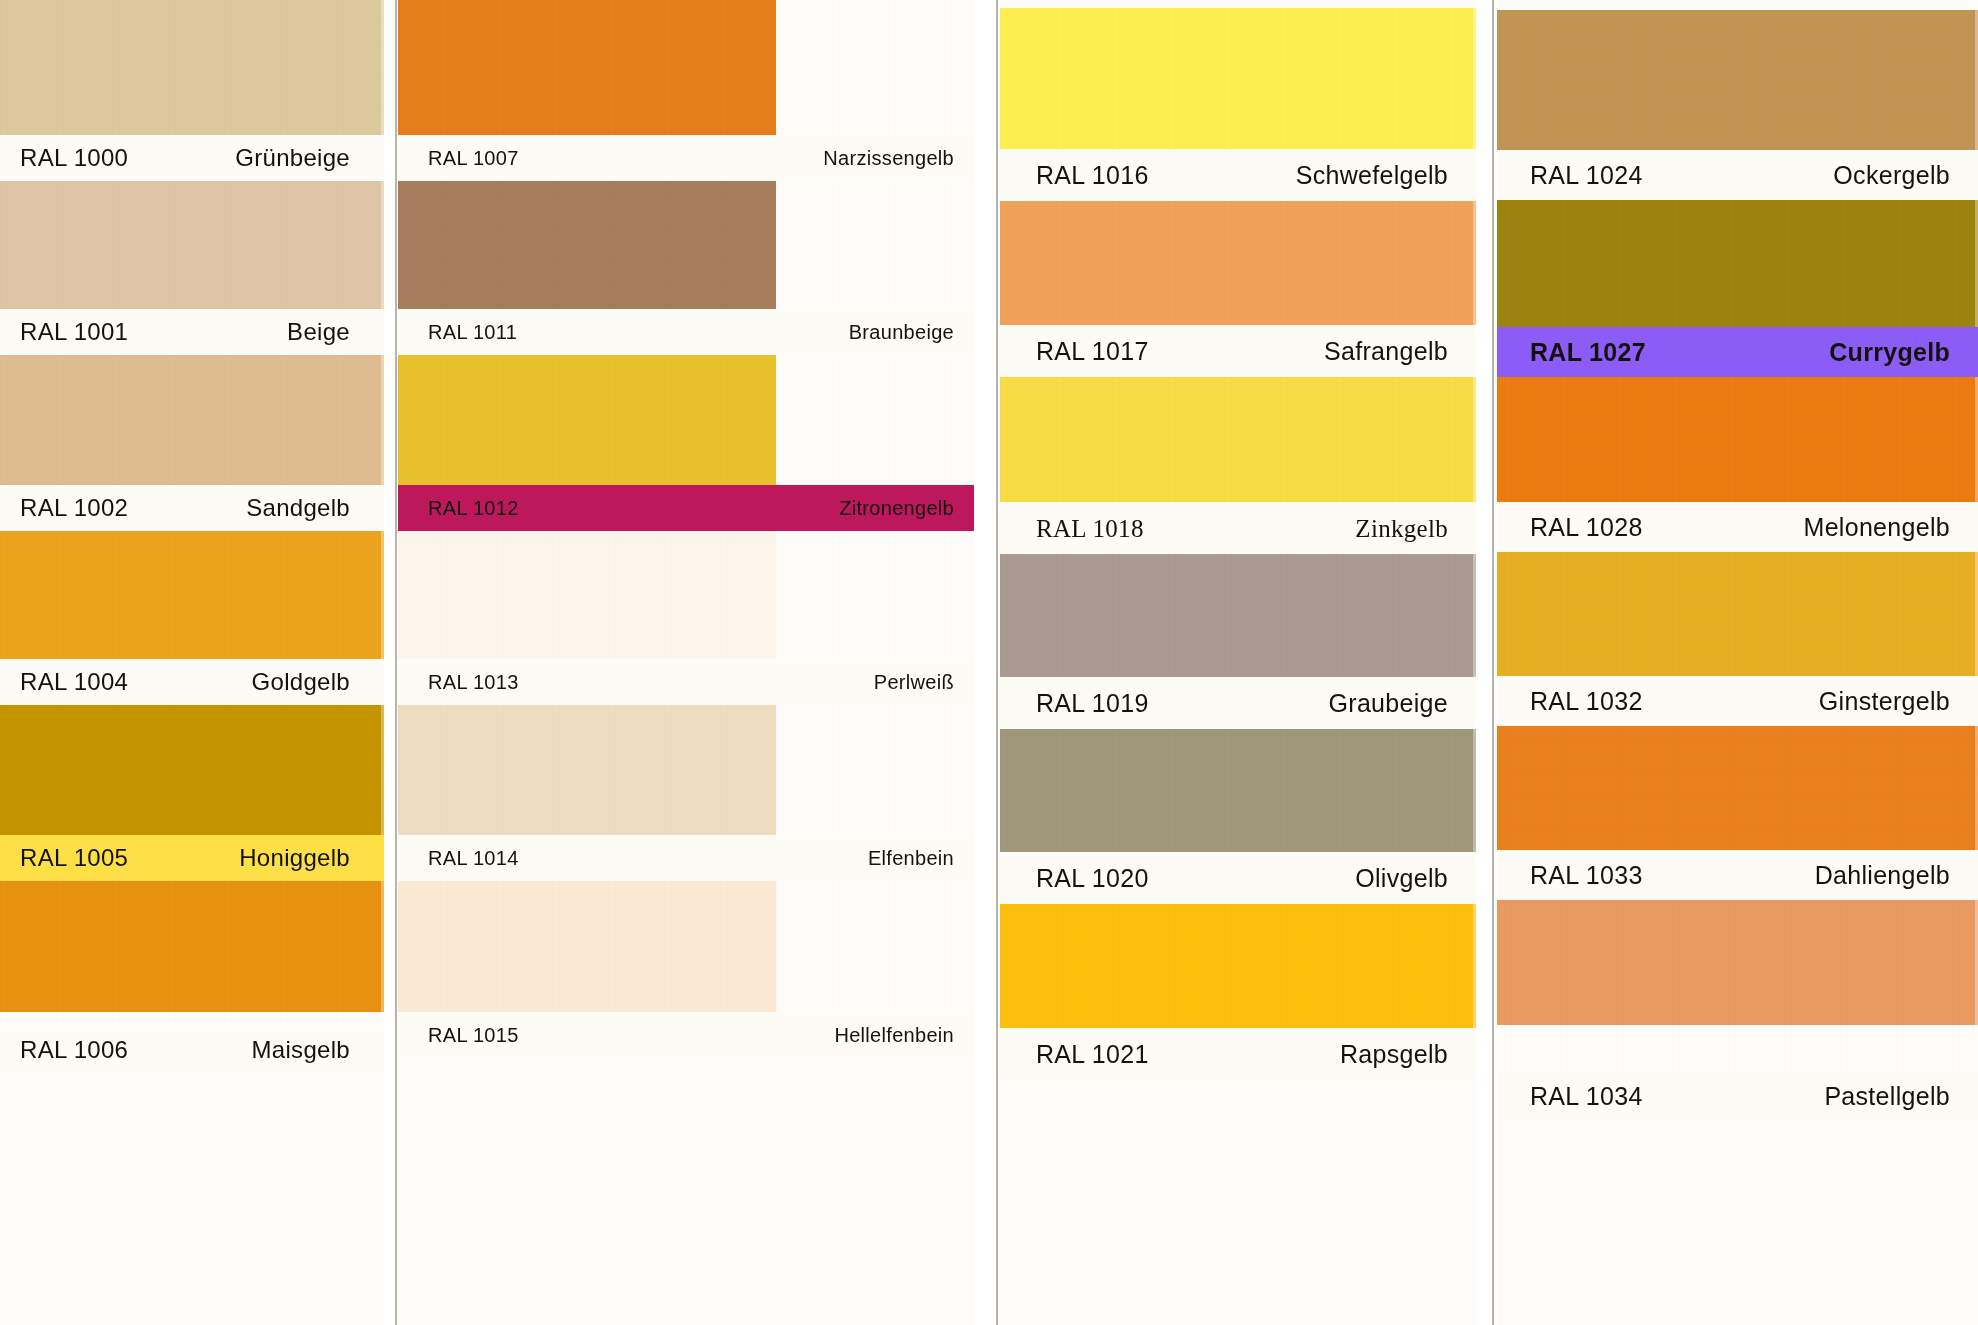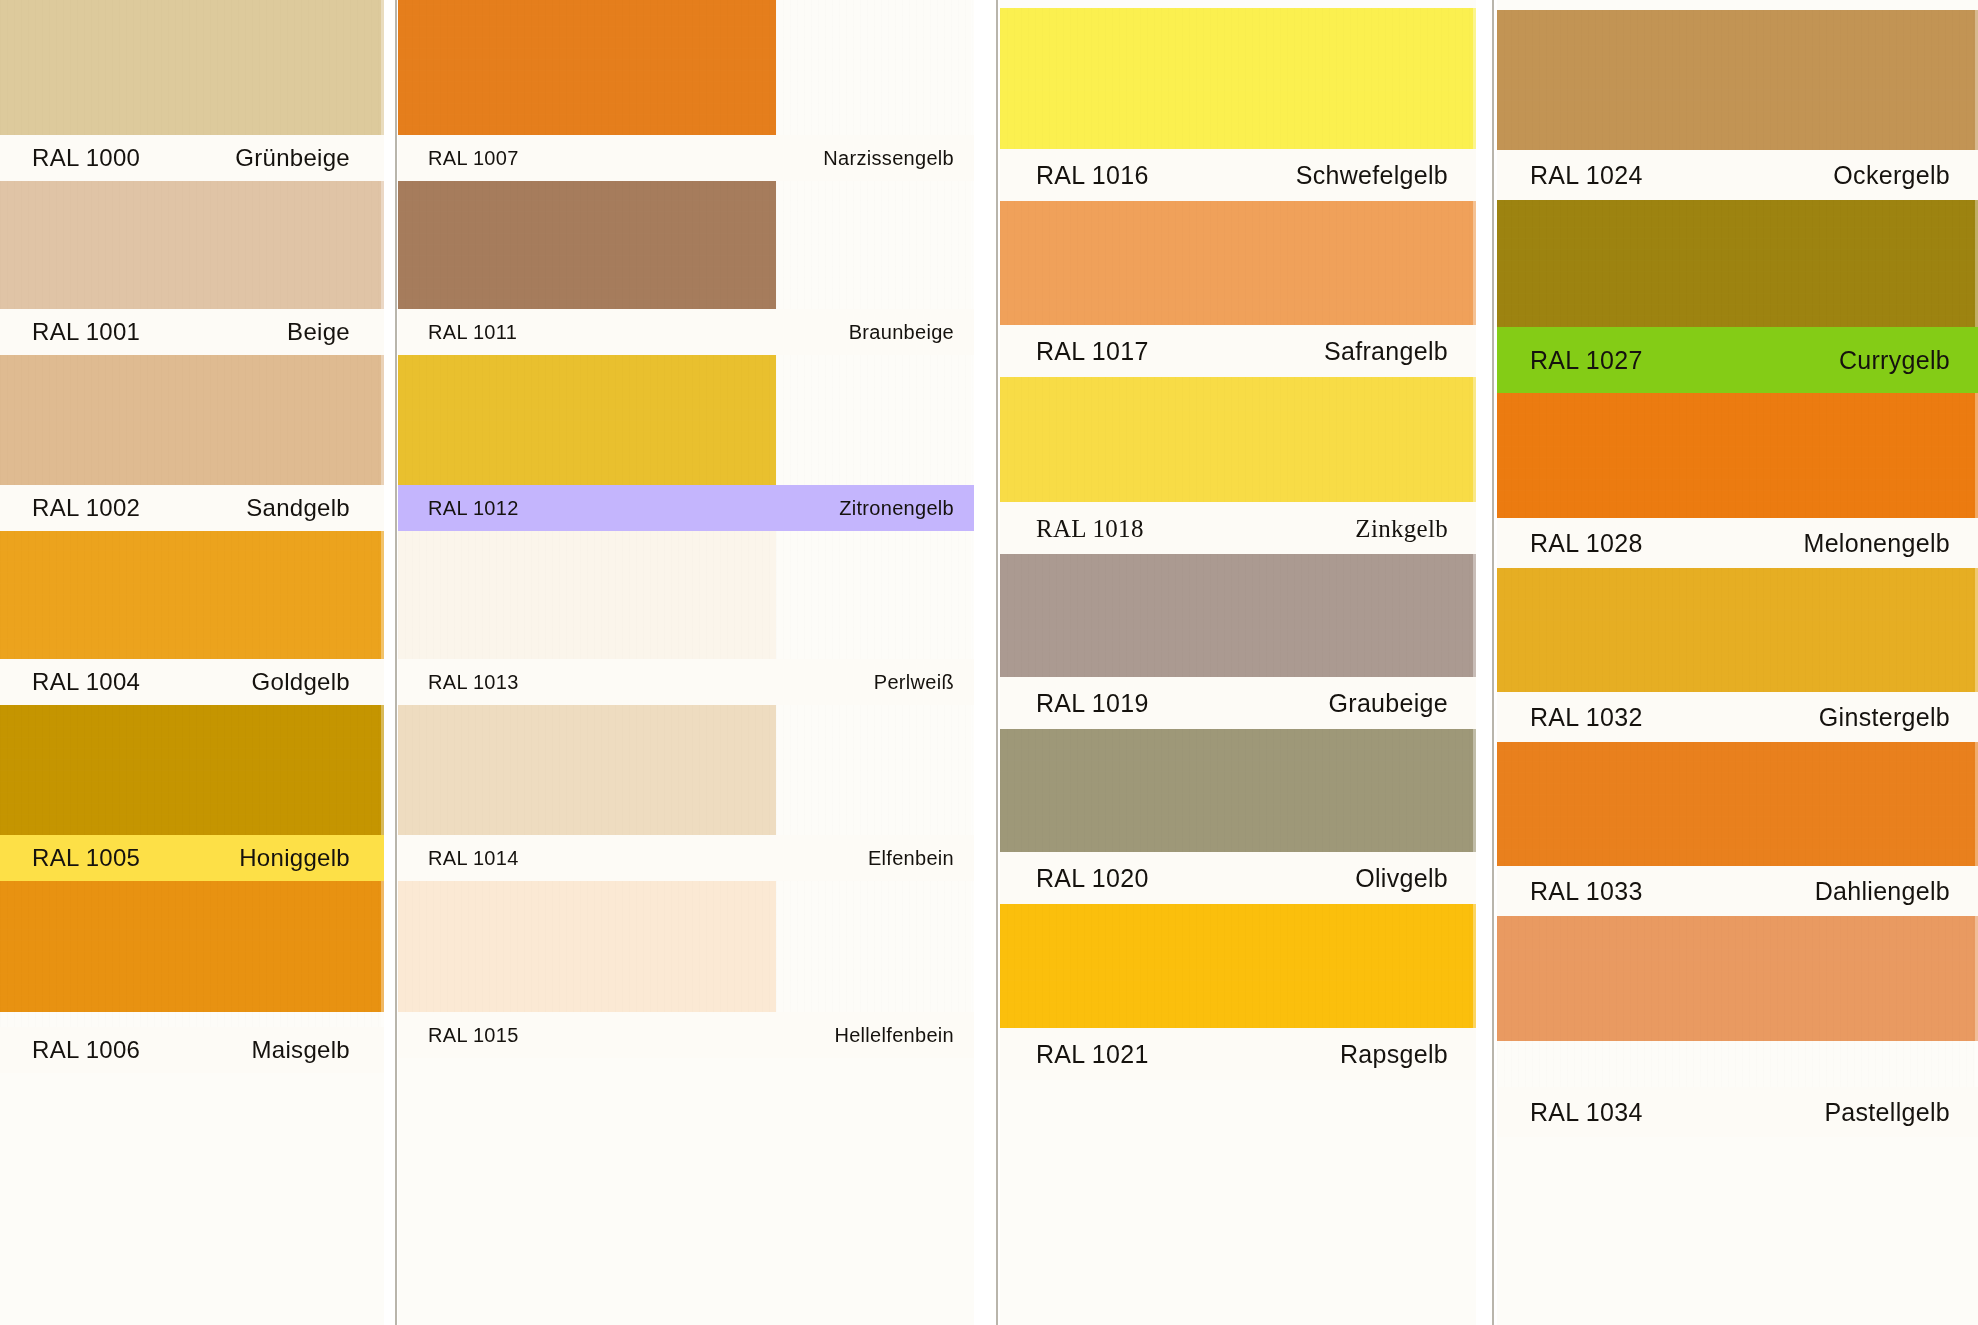--- a/index.html
+++ b/index.html
@@ -61,21 +61,21 @@
     color: #15120e;
     font-size: 25px;
     letter-spacing: 0.3px;
     white-space: nowrap;
     line-height: 1;
   }
   .ral-code { text-align: left; }
   .ral-name { text-align: right; }
 
   
-  .col-1 .label-bar { height: 46px; padding: 0 34px 0 32px; }
+  .col-1 .label-bar { height: 46px; padding: 0 34px 0 20px; }
   .col-1 .ral-code, .col-1 .ral-name { font-size: 24px; }
 
   .col-2 { }
   .col-2 .label-bar { height: 46px; padding: 0 20px 0 30px; }
   .col-2 .swatch { width: 378px; }
   .col-2 .ral-code, .col-2 .ral-name { font-size: 20px; }
 
   .col-3 .label-bar { height: 52px; padding: 0 28px 0 36px; gap: 45px; }
   .col-3 .swatch { width: 176px; }
   .col-3 .ral-code, .col-3 .ral-name { font-size: 25px; }
@@ -190,21 +190,21 @@
         <div class="label-bar" style="height: 46px; background: rgb(253, 251, 246);">
           <span class="ral-code">RAL 1011</span>
           <span class="ral-name">Braunbeige</span>
         </div>
       </div>
       <div class="swatch-row">
         <div class="swatch" style="height: 130px; background: rgb(233, 192, 46); width: 378px;">
           <div class="grain"></div>
           <div class="edge-hi"></div>
         </div>
-        <div class="label-bar" style="height: 46px; background: #c4b5fd;">
+        <div class="label-bar" style="height: 46px; background: #be185d;">
           <span class="ral-code">RAL 1012</span>
           <span class="ral-name">Zitronengelb</span>
         </div>
       </div>
       <div class="swatch-row">
         <div class="swatch" style="height: 128px; background: rgb(251, 245, 235); width: 378px;">
           <div class="grain"></div>
           <div class="edge-hi"></div>
         </div>
         <div class="label-bar" style="height: 46px; background: rgb(253, 251, 246);">
@@ -304,21 +304,21 @@
         <div class="label-bar" style="height: 50px; background: rgb(253, 251, 246);">
           <span class="ral-code">RAL 1024</span>
           <span class="ral-name">Ockergelb</span>
         </div>
       </div>
       <div class="swatch-row">
         <div class="swatch" style="height: 127px; background: rgb(157, 131, 16);">
           <div class="grain"></div>
           <div class="edge-hi"></div>
         </div>
-        <div class="label-bar" style="height: 66px; background: #84cc16;">
+        <div class="label-bar" style="height: 50px; background: #8b5cf6; font-weight: bold;">
           <span class="ral-code">RAL 1027</span>
           <span class="ral-name">Currygelb</span>
         </div>
       </div>
       <div class="swatch-row">
         <div class="swatch" style="height: 125px; background: rgb(236, 123, 16);">
           <div class="grain"></div>
           <div class="edge-hi"></div>
         </div>
         <div class="label-bar" style="height: 50px; background: rgb(253, 251, 246);">

